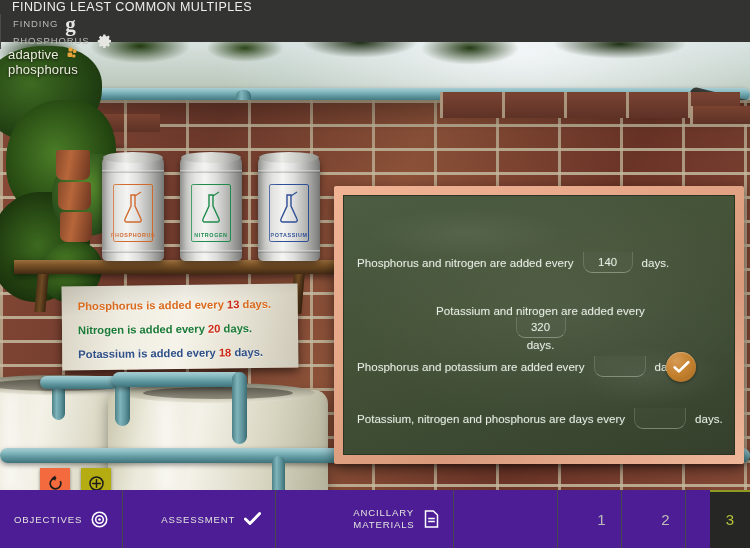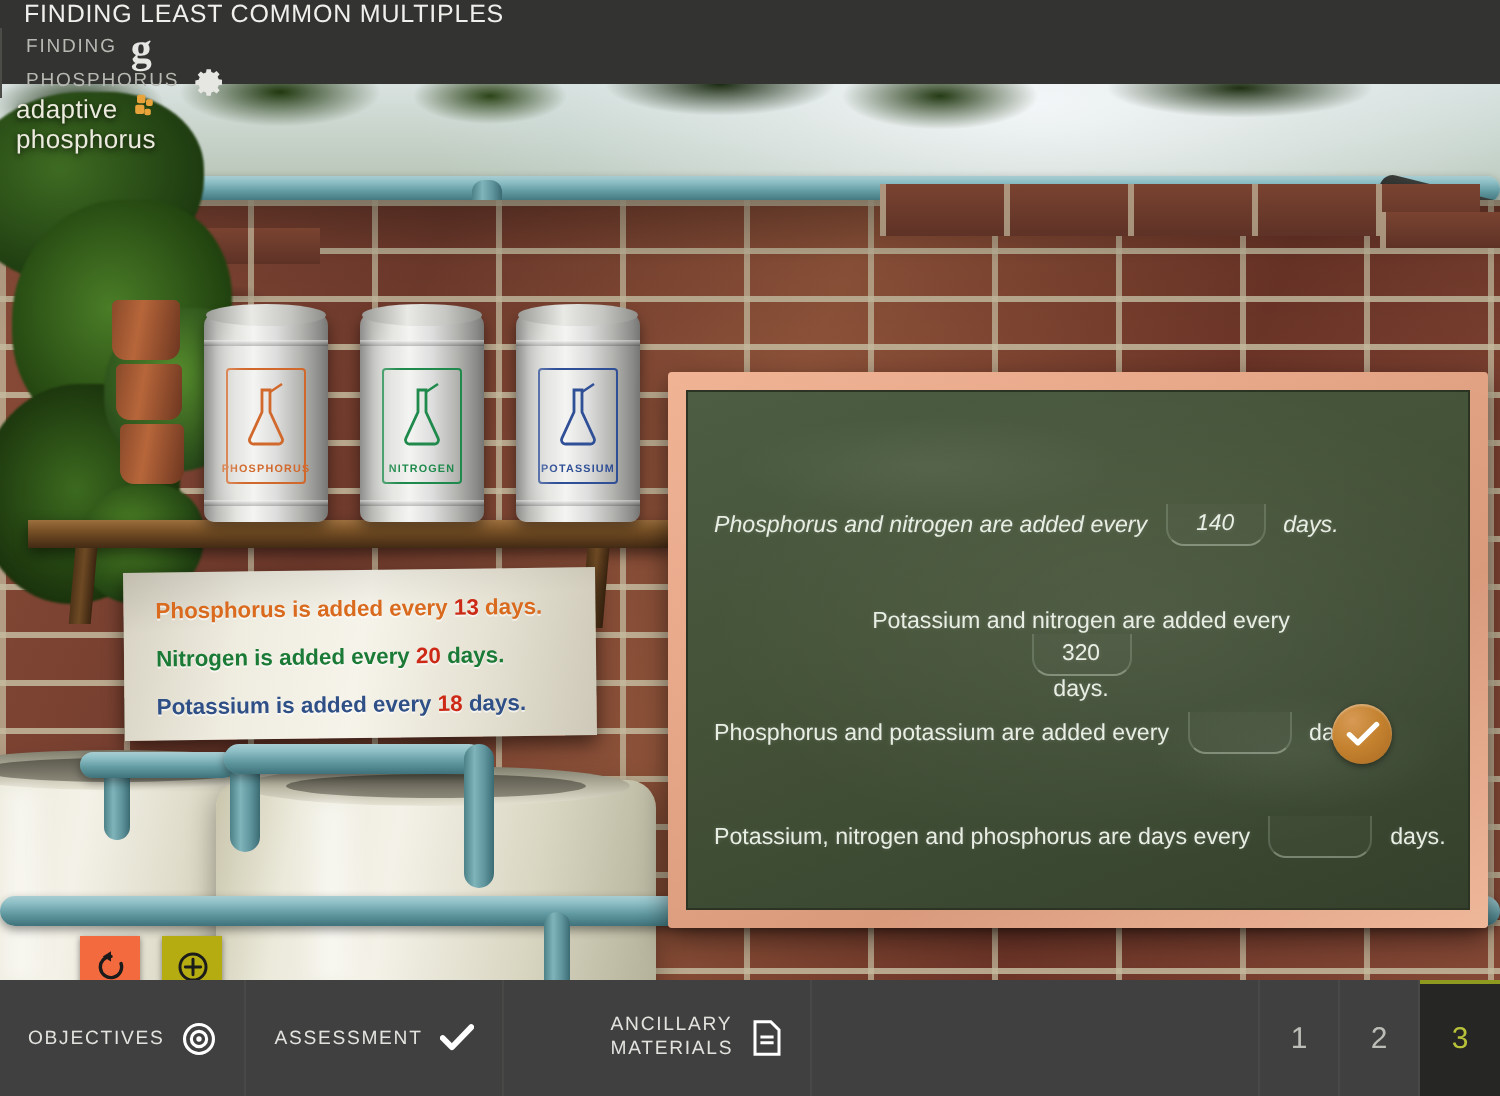--- a/index.html
+++ b/index.html
@@ -308,23 +308,24 @@
   .logo .lrow { display: flex; align-items: flex-start; }
   .logo-mark {
     margin-left: 3px; margin-top: -1px;
     display: inline-block;
   }
 
   
   .bottombar {
     position: absolute; left: 0; top: 490px;
     width: 750px; height: 58px;
-    background: #404040;
+    background: #4c1d95;
     display: flex; align-items: stretch;
     z-index: 40;
+    gap: 24px;
   }
   .bb-item {
     display: flex; align-items: center; gap: 9px;
     padding: 0 14px;
     border-right: 1px solid #484846;
     color: #e2e2de;
     font-size: 9.6px;
     letter-spacing: 0.85px;
     cursor: pointer;
   }
@@ -475,21 +476,21 @@
     <div class="pipe-h" style="left:112px; top:330px; width:130px; height:15px;"></div>
     <div class="pipe-v" style="left:232px; top:330px; width:15px; height:72px; border-radius:8px;"></div>
     <div class="pipe-h" style="left:0px;   top:406px; width:750px; height:15px;"></div>
     <div class="pipe-v" style="left:272px; top:414px; width:13px; height:40px; border-radius:7px;"></div>
 
     <div class="board-frame">
       <div class="board">
         <div class="chalk-smudge" style="left:20px; top:12px; width:200px; height:50px;"></div>
         <div class="chalk-smudge" style="left:230px; top:150px; width:150px; height:60px;"></div>
 
-        <div class="qrow" style="top:56px;font-style:italic;">
+        <div class="qrow" style="top:56px;">
           <span>Phosphorus and nitrogen are added every</span>
           <span class="ans-field">140</span>
           <span>days.</span>
         </div>
 
         <div class="qrow" style="top:108px;flex-direction:column;">
           <span>Potassium and nitrogen are added every</span>
           <span class="ans-field">320</span>
           <span>days.</span>
         </div>

